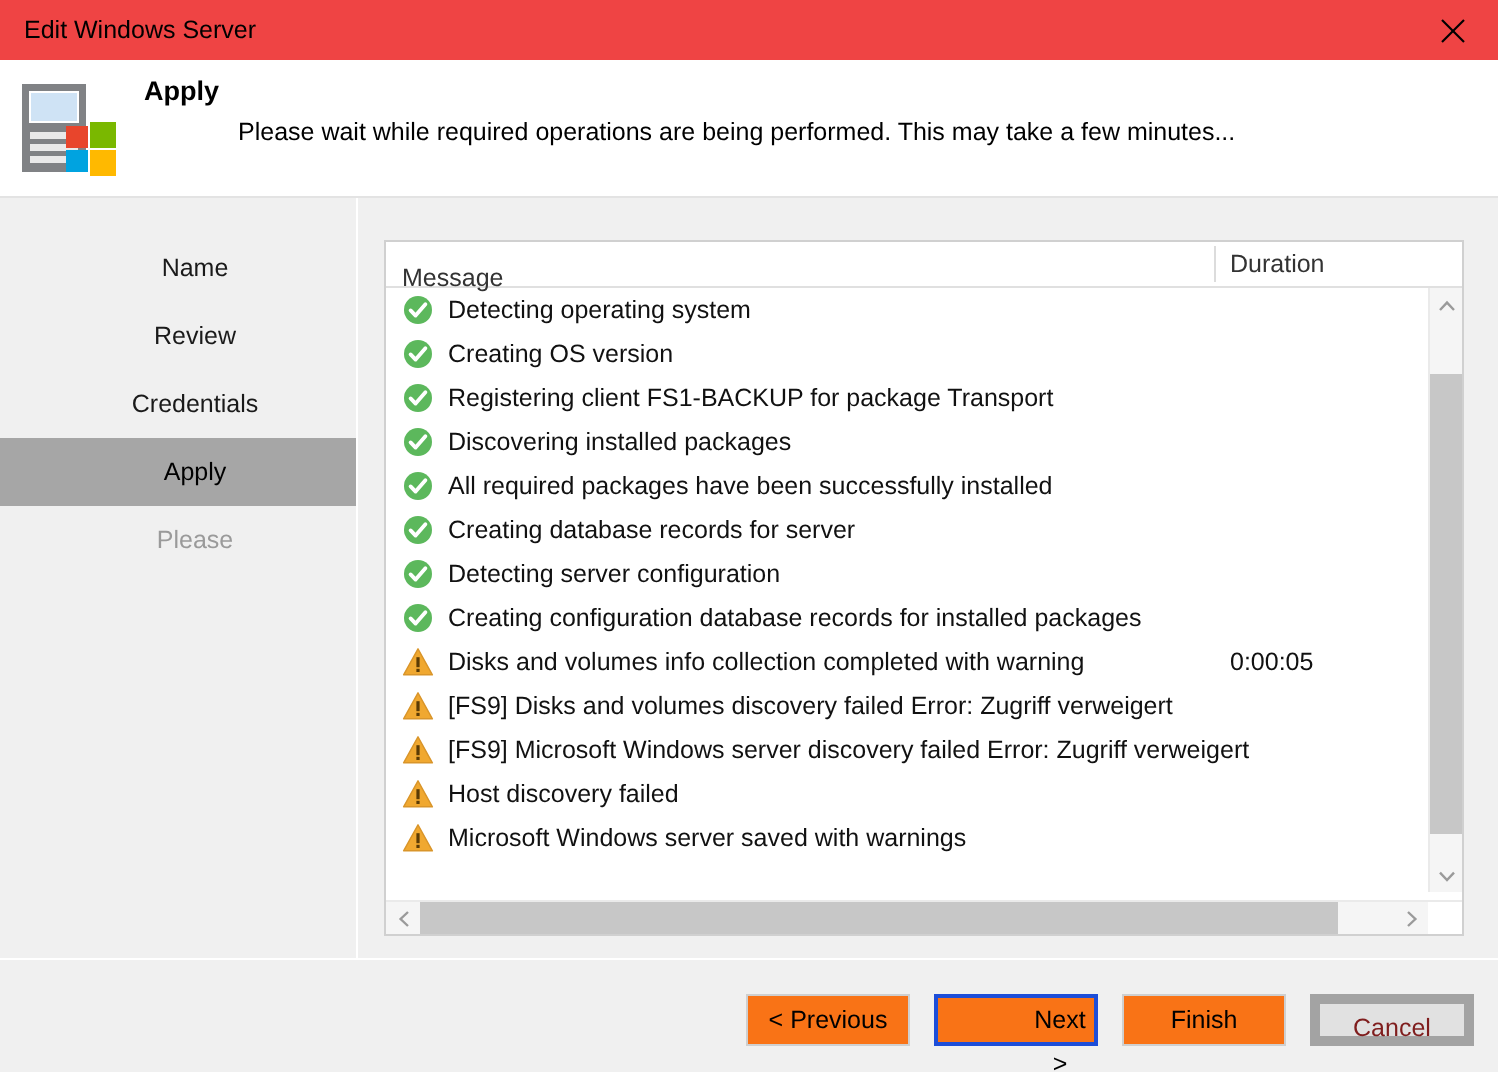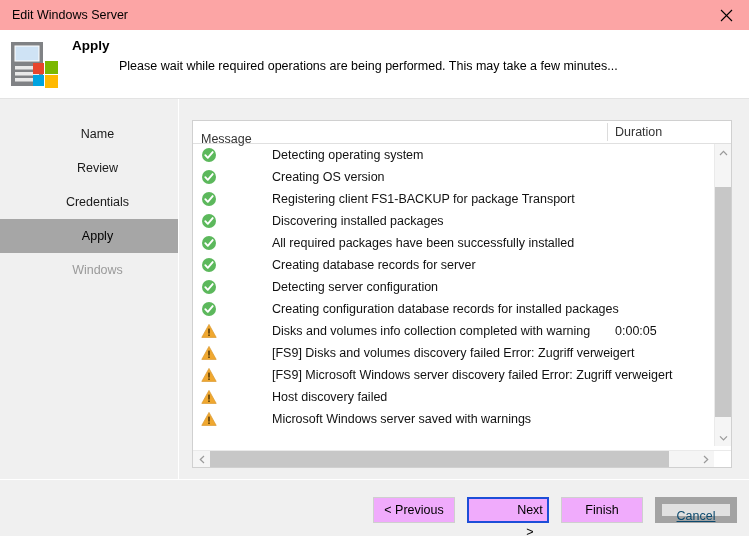--- a/index.html
+++ b/index.html
@@ -15,21 +15,21 @@
     color: #000000;
     overflow: hidden;
     position: relative;
   }
 
   
   .titlebar {
     position: absolute;
     left: 0; top: 0;
     width: 749px; height: 30px;
-    background: #fca5a5;
+    background: #ef4444;
     display: flex;
     align-items: center;
   }
   .titlebar-text {
     margin-left: 12px;
     font-size: 12.5px;
     color: #000;
     line-height: 30px;
   }
   .close-btn {
@@ -163,21 +163,20 @@
     width: 16px; height: 16px;
     margin-left: 8px;
     margin-right: 7px;
     flex: 0 0 auto;
     display: block;
   }
   .row-text {
     font-size: 12.5px;
     color: #111;
     white-space: nowrap;
-    margin-left: 48px;
   }
   .row-duration {
     position: absolute;
     left: 422px;
     font-size: 12.5px;
     color: #111;
   }
 
   
   .vscroll {
@@ -250,38 +249,37 @@
     position: absolute;
     right: 12px; top: 17px;
     display: flex;
     gap: 12px;
   }
   .btn {
     width: 82px; height: 26px;
     line-height: 24px;
     text-align: center;
     font-size: 12.5px;
-    background: #f0abfc;
+    background: #f97316;
     border: 1px solid #cfcfcf;
     color: #000;
     box-sizing: border-box;
     cursor: default;
     font-family: "Liberation Sans", sans-serif;
     padding: 0;
   }
   .btn.focus {
     border: 2px solid #1d4ed8;
     line-height: 22px;
     padding-left: 44px;
   }
   .btn.disabled {
-    color: #0c4a6e;
+    color: #7f1d1d;
     background: #e1e1e1;
-    border: 7px solid #a3a3a3;
-    text-decoration: underline;
+    border: 5px solid #a3a3a3;
   }
 </style>
 </head>
 <body>
 
 <div class="titlebar">
   <span class="titlebar-text">Edit Windows Server</span>
   <div class="close-btn">
     <svg width="13" height="13" viewBox="0 0 13 13">
       <line x1="1" y1="1" x2="12" y2="12" stroke="#000" stroke-width="1.1"></line>
@@ -310,21 +308,21 @@
   <div class="header-sub">Please wait while required operations are being performed. This may take a few minutes...</div>
 </div>
 
 <div class="content">
 
   <div class="sidebar">
     <div class="side-item">Name</div>
     <div class="side-item">Review</div>
     <div class="side-item">Credentials</div>
     <div class="side-item active">Apply</div>
-    <div class="side-item disabled">Windows</div>
+    <div class="side-item disabled">Please</div>
   </div>
 
   <div class="panel">
 
     <div class="list-header">
       <div class="col-message">Message</div>
       <div class="col-sep"></div>
       <div class="col-duration">Duration</div>
     </div>
 

